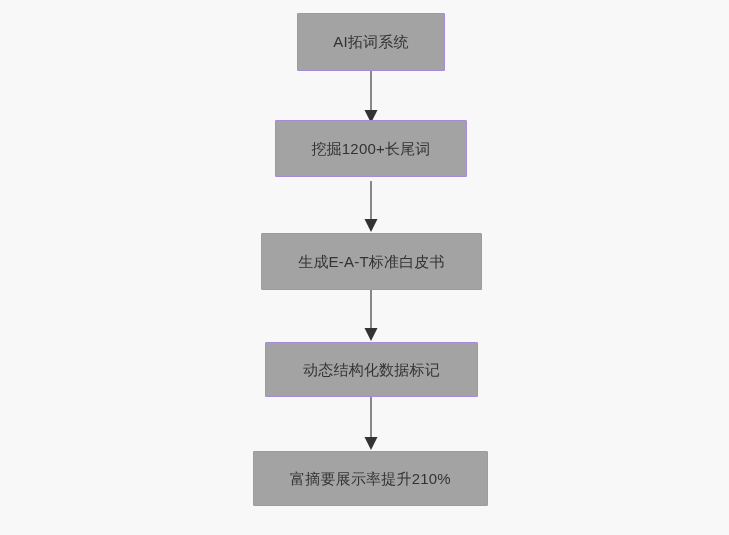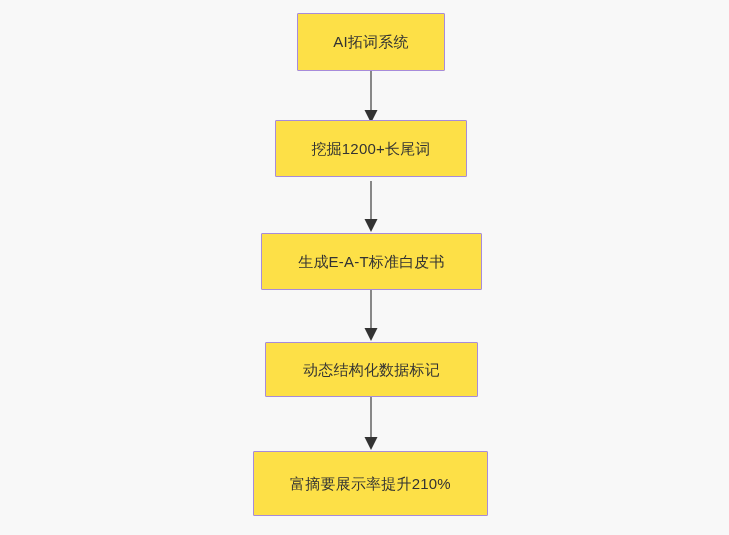--- a/index.html
+++ b/index.html
@@ -15,21 +15,21 @@
   }
   #flow-canvas {
     position: relative;
     width: 729px;
     height: 535px;
     background: #f8f8f8;
   }
   .node {
     position: absolute;
     box-sizing: border-box;
-    background: #fde047;
+    background: #a3a3a3;
     border: 1.5px solid #a78bda;
     border-radius: 1px;
     display: flex;
     align-items: center;
     justify-content: center;
     color: #333333;
     font-size: 15px;
     line-height: 1.2;
     letter-spacing: 0.2px;
     white-space: nowrap;
@@ -90,17 +90,17 @@
   </div>
 
   <div class="node" style="left:261px; top:233px; width:221px; height:57px;">
     <span class="node-label">生成E-A-T标准白皮书</span>
   </div>
 
   <div class="node" style="left:265px; top:342px; width:213px; height:55px;">
     <span class="node-label">动态结构化数据标记</span>
   </div>
 
-  <div class="node" style="left:253px; top:451px; width:235px; height:65px;">
+  <div class="node" style="left:253px; top:451px; width:235px; height:55px;">
     <span class="node-label">富摘要展示率提升210%</span>
   </div>
 
 </div>
 
 </body></html>

